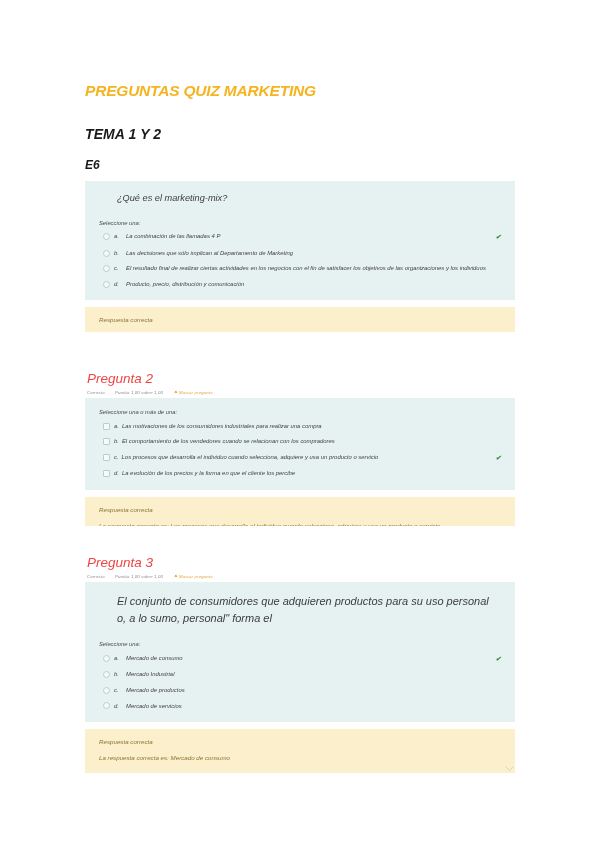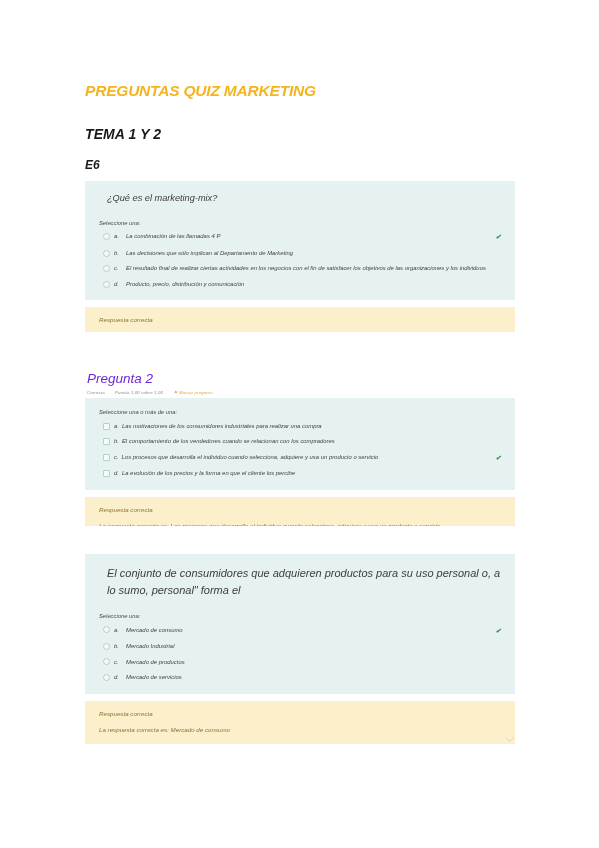--- a/index.html
+++ b/index.html
@@ -59,21 +59,21 @@
   
   .qblock {
     position: relative;
     margin-bottom: 0;
   }
   .qheader {
     margin: 0 0 1px 2px;
   }
   .qheader-title {
     font-size: 13.5px;
-    color: #6d28d9;
+    color: #ef4444;
     font-weight: normal;
     line-height: 1.35;
     margin: 0;
   }
   .qmeta {
     font-size: 4.3px;
     color: #8a8a8a;
     margin: 2px 0 3px 0;
     line-height: 1.2;
     white-space: nowrap;
@@ -87,21 +87,21 @@
   .qbody {
     background: #e6f2f1;
     padding: 11px 14px 12px 14px;
     box-sizing: border-box;
     width: 430px;
   }
   .qtext {
     font-size: 9.2px;
     color: #3d3d3d;
     line-height: 1.5;
-    margin: 0 0 14px 8px;
+    margin: 0 0 14px 18px;
   }
   .qtext.big {
     font-size: 11px;
     line-height: 1.55;
   }
   .qprompt {
     font-size: 5.8px;
     color: #4a4a4a;
     margin: 0 0 5px 0;
     line-height: 1.3;
@@ -276,20 +276,28 @@
         <div class="qfeedback">
           <div class="fb-title">Respuesta correcta</div>
           <div class="fb-text">La respuesta correcta es: Los procesos que desarrolla el individuo cuando selecciona, adquiere y usa un producto o servicio</div>
         </div>
       </div>
     </div>
 
     <div class="spacer-28"></div>
 
     <div class="qblock">
+      <div class="qheader">
+        <div class="qheader-title">Pregunta 3</div>
+        <div class="qmeta">
+          <span>Correcta</span>
+          <span>Puntúa 1,00 sobre 1,00</span>
+          <span class="flag-link"><span class="flag-icon">⚑</span><span>Marcar pregunta</span></span>
+        </div>
+      </div>
       <div class="qbody">
         <div class="qtext big">El conjunto de consumidores que adquieren productos para su uso personal o, a lo sumo, personal" forma el</div>
         <div class="qprompt">Seleccione una:</div>
         <ul class="opt-list">
           <li class="opt-row">
             <span class="opt-marker"></span>
             <span class="opt-letter">a.</span>
             <span class="opt-text">Mercado de consumo</span>
             <span class="tick">✔</span>
           </li>

